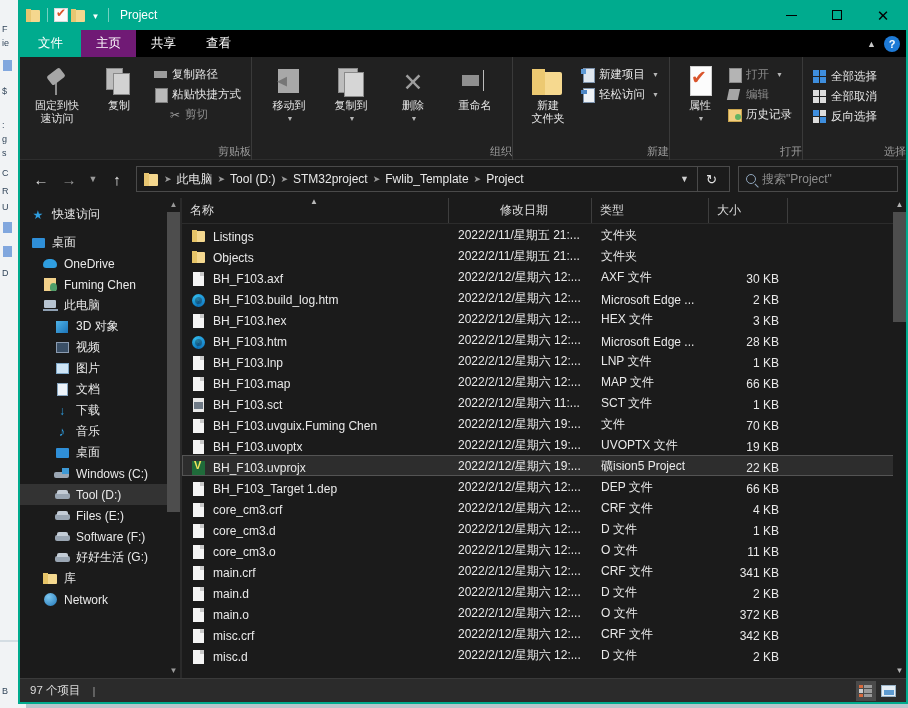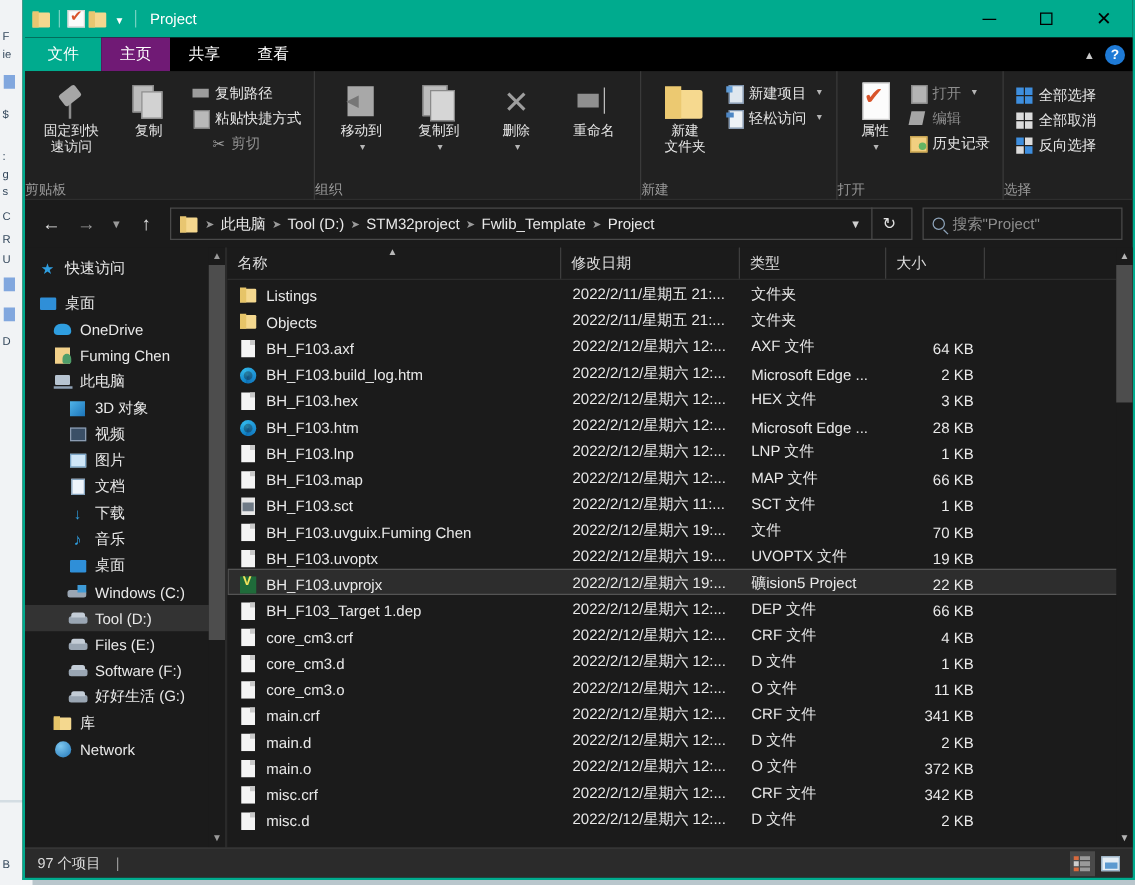--- a/index.html
+++ b/index.html
@@ -106,21 +106,21 @@
     height: 103px; background: #212121; display: flex; flex: 0 0 103px;
     border-bottom: 1px solid #2e2e2e; position: relative;
   }
   .rgroup {
     display: flex; flex-direction: column; position: relative;
     padding: 4px 0 0 0; height: 103px;
   }
   .rgroup + .rgroup { border-left: 1px solid #3a3a3a; }
   .rgroup-items { display: flex; flex: 1; align-items: flex-start; padding: 0 6px; }
   .rgroup-label {
-    text-align: left; font-size: 11px; color: #9a9a9a;
+    text-align: right; font-size: 11px; color: #9a9a9a;
     padding-bottom: 3px; height: 16px;
   }
   .bigbtn {
     width: 62px; display: flex; flex-direction: column; align-items: center;
     padding-top: 4px; color: #e6e6e6; font-size: 11px; line-height: 13px;
     text-align: center;
   }
   .bigbtn .bi { height: 34px; display: flex; align-items: center; }
   .smallcol { display: flex; flex-direction: column; padding-top: 5px; gap: 3px; }
   .smallbtn {
@@ -370,21 +370,21 @@
     display: flex; flex-direction: column; min-width: 0; }
   #colhead {
     height: 26px; display: flex; align-items: stretch; position: relative;
     background: #1b1b1b; border-bottom: 1px solid #2c2c2c; flex: 0 0 26px;
   }
   .colh {
     display: flex; align-items: center; color: #dedede; font-size: 12px;
     padding-left: 8px; border-right: 1px solid #3e3e3e; position: relative;
   }
   .colh.c-name { width: 267px; font-family: Liberation Serif, serif; }
-  .colh.c-date { width: 143px; }
+  .colh.c-date { width: 143px; justify-content: center; }
   .colh.c-type { width: 117px; }
   .colh.c-size { width: 79px; }
   .colh.c-pad { flex: 1; border-right: none; }
   #sortmark {
     position: absolute; left: 128px; top: -1px; color: #b9b9b9; font-size: 8px;
   }
   #rows { flex: 1; overflow: hidden; position: relative; }
   .row {
     height: 21px; display: flex; align-items: flex-end; font-size: 12px;
     color: #e9e9e9; border: 1px solid transparent;
@@ -878,21 +878,21 @@
             <div class="cell-type">文件夹</div>
             <div class="cell-size"></div>
           </div>
           <div class="row">
             <div class="cell-name">
               <span class="fi fi-file"></span>
               <span>BH_F103.axf</span>
             </div>
             <div class="cell-date">2022/2/12/星期六 12:...</div>
             <div class="cell-type">AXF 文件</div>
-            <div class="cell-size">64 KB</div>
+            <div class="cell-size">30 KB</div>
           </div>
           <div class="row">
             <div class="cell-name">
               <span class="fi fi-edge"></span>
               <span>BH_F103.build_log.htm</span>
             </div>
             <div class="cell-date">2022/2/12/星期六 12:...</div>
             <div class="cell-type">Microsoft Edge ...</div>
             <div class="cell-size">2 KB</div>
           </div>

